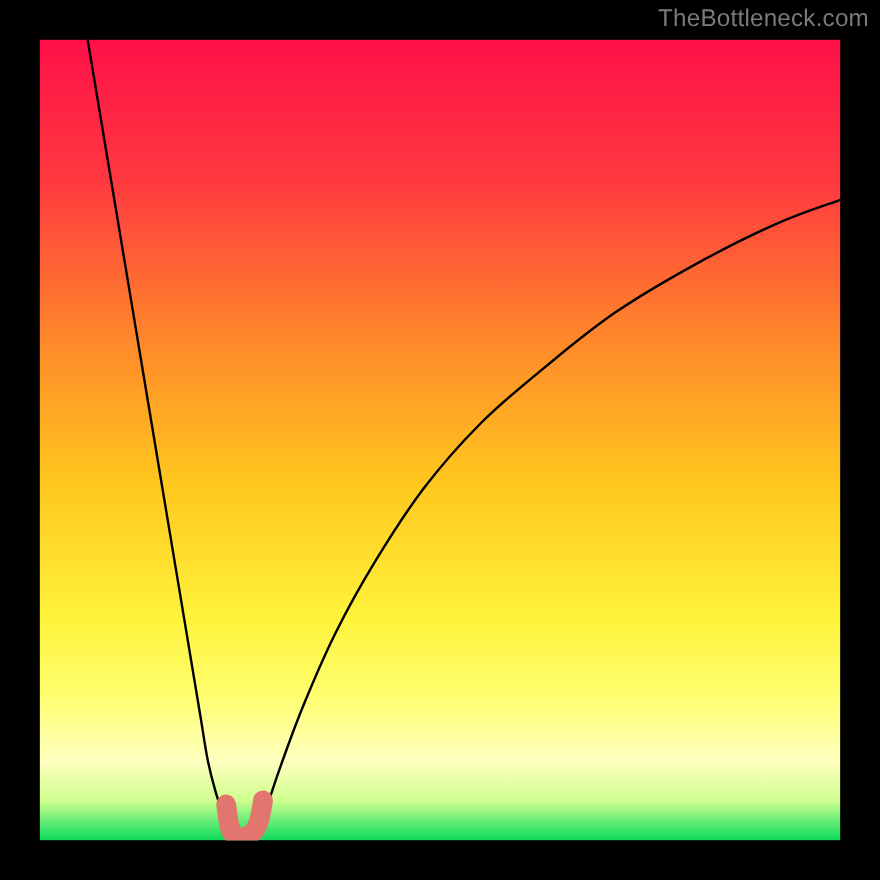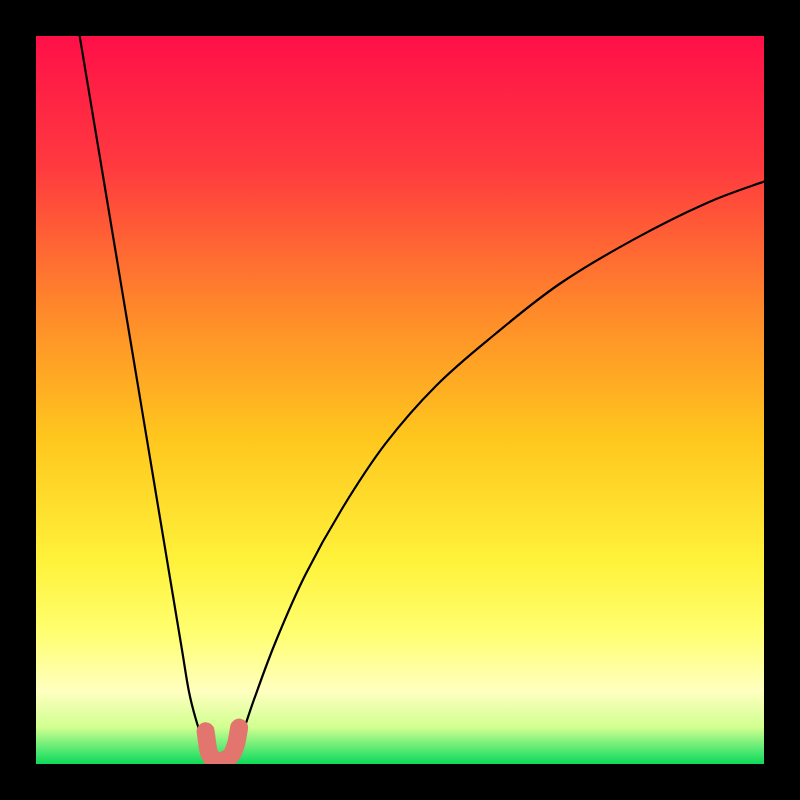--- a/index.html
+++ b/index.html
@@ -37,20 +37,21 @@
     height: 728px;
     z-index: 2;
   }
   svg { display: block; }
 </style>
 </head>
 <body>
 
 <div class="frame">
 
+  <div class="watermark">TheBottleneck.com</div>
 
   <div class="plot">
     <svg id="chart-svg" width="728" height="728" viewBox="0 0 728 728" preserveAspectRatio="none">
       <defs>
         <linearGradient id="bg-grad" x1="0" y1="0" x2="0" y2="1">
             <stop offset="0%" stop-color="#ff1048"></stop>
             <stop offset="18%" stop-color="#ff3a3f"></stop>
             <stop offset="38%" stop-color="#ff8a2a"></stop>
             <stop offset="55%" stop-color="#ffc61e"></stop>
             <stop offset="72%" stop-color="#fff23a"></stop>

